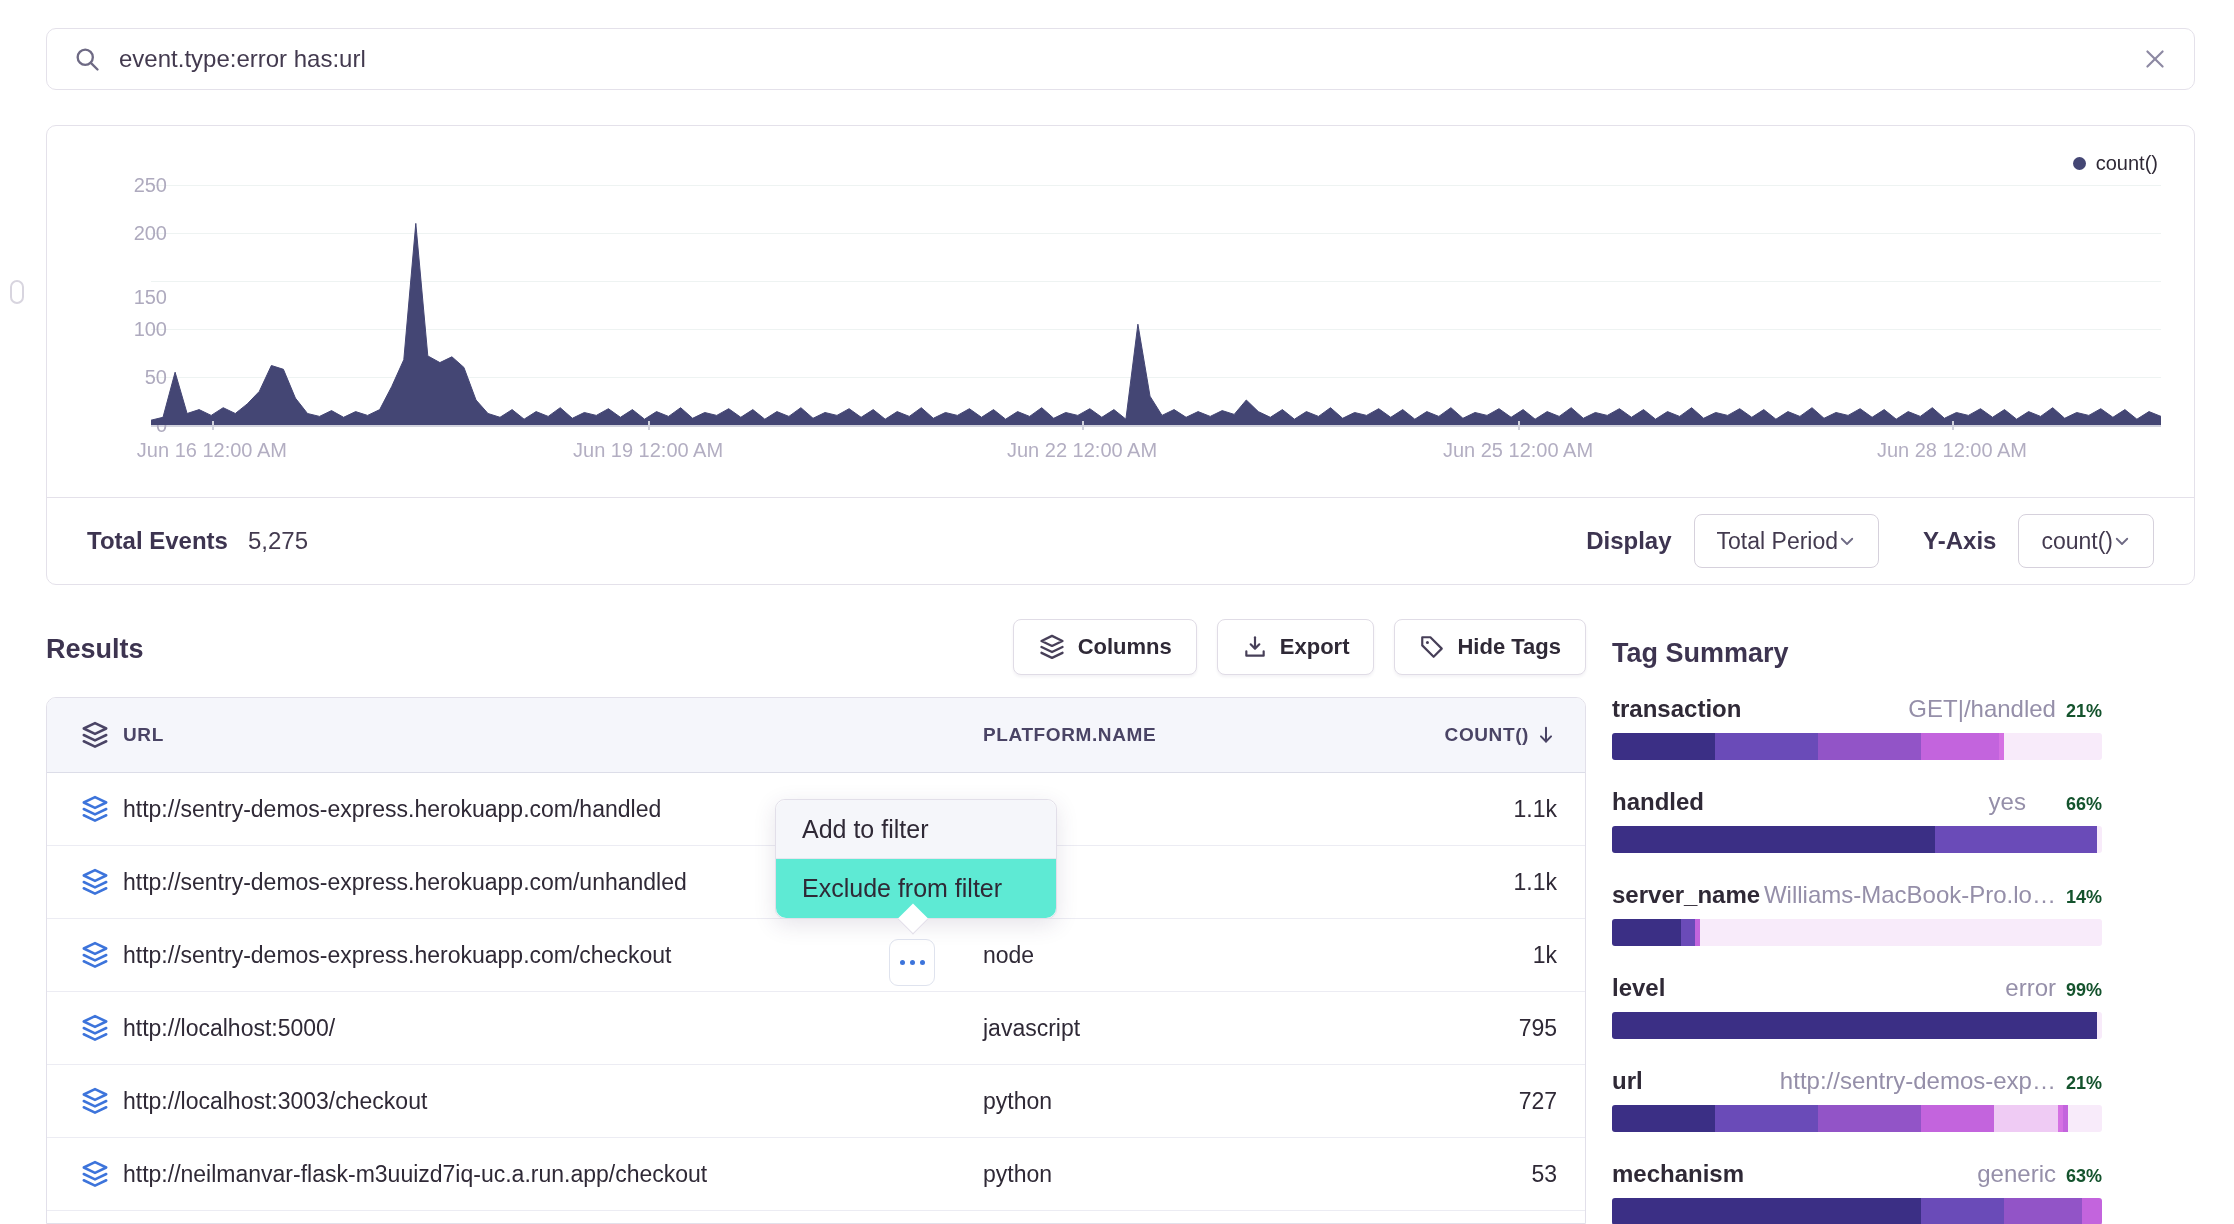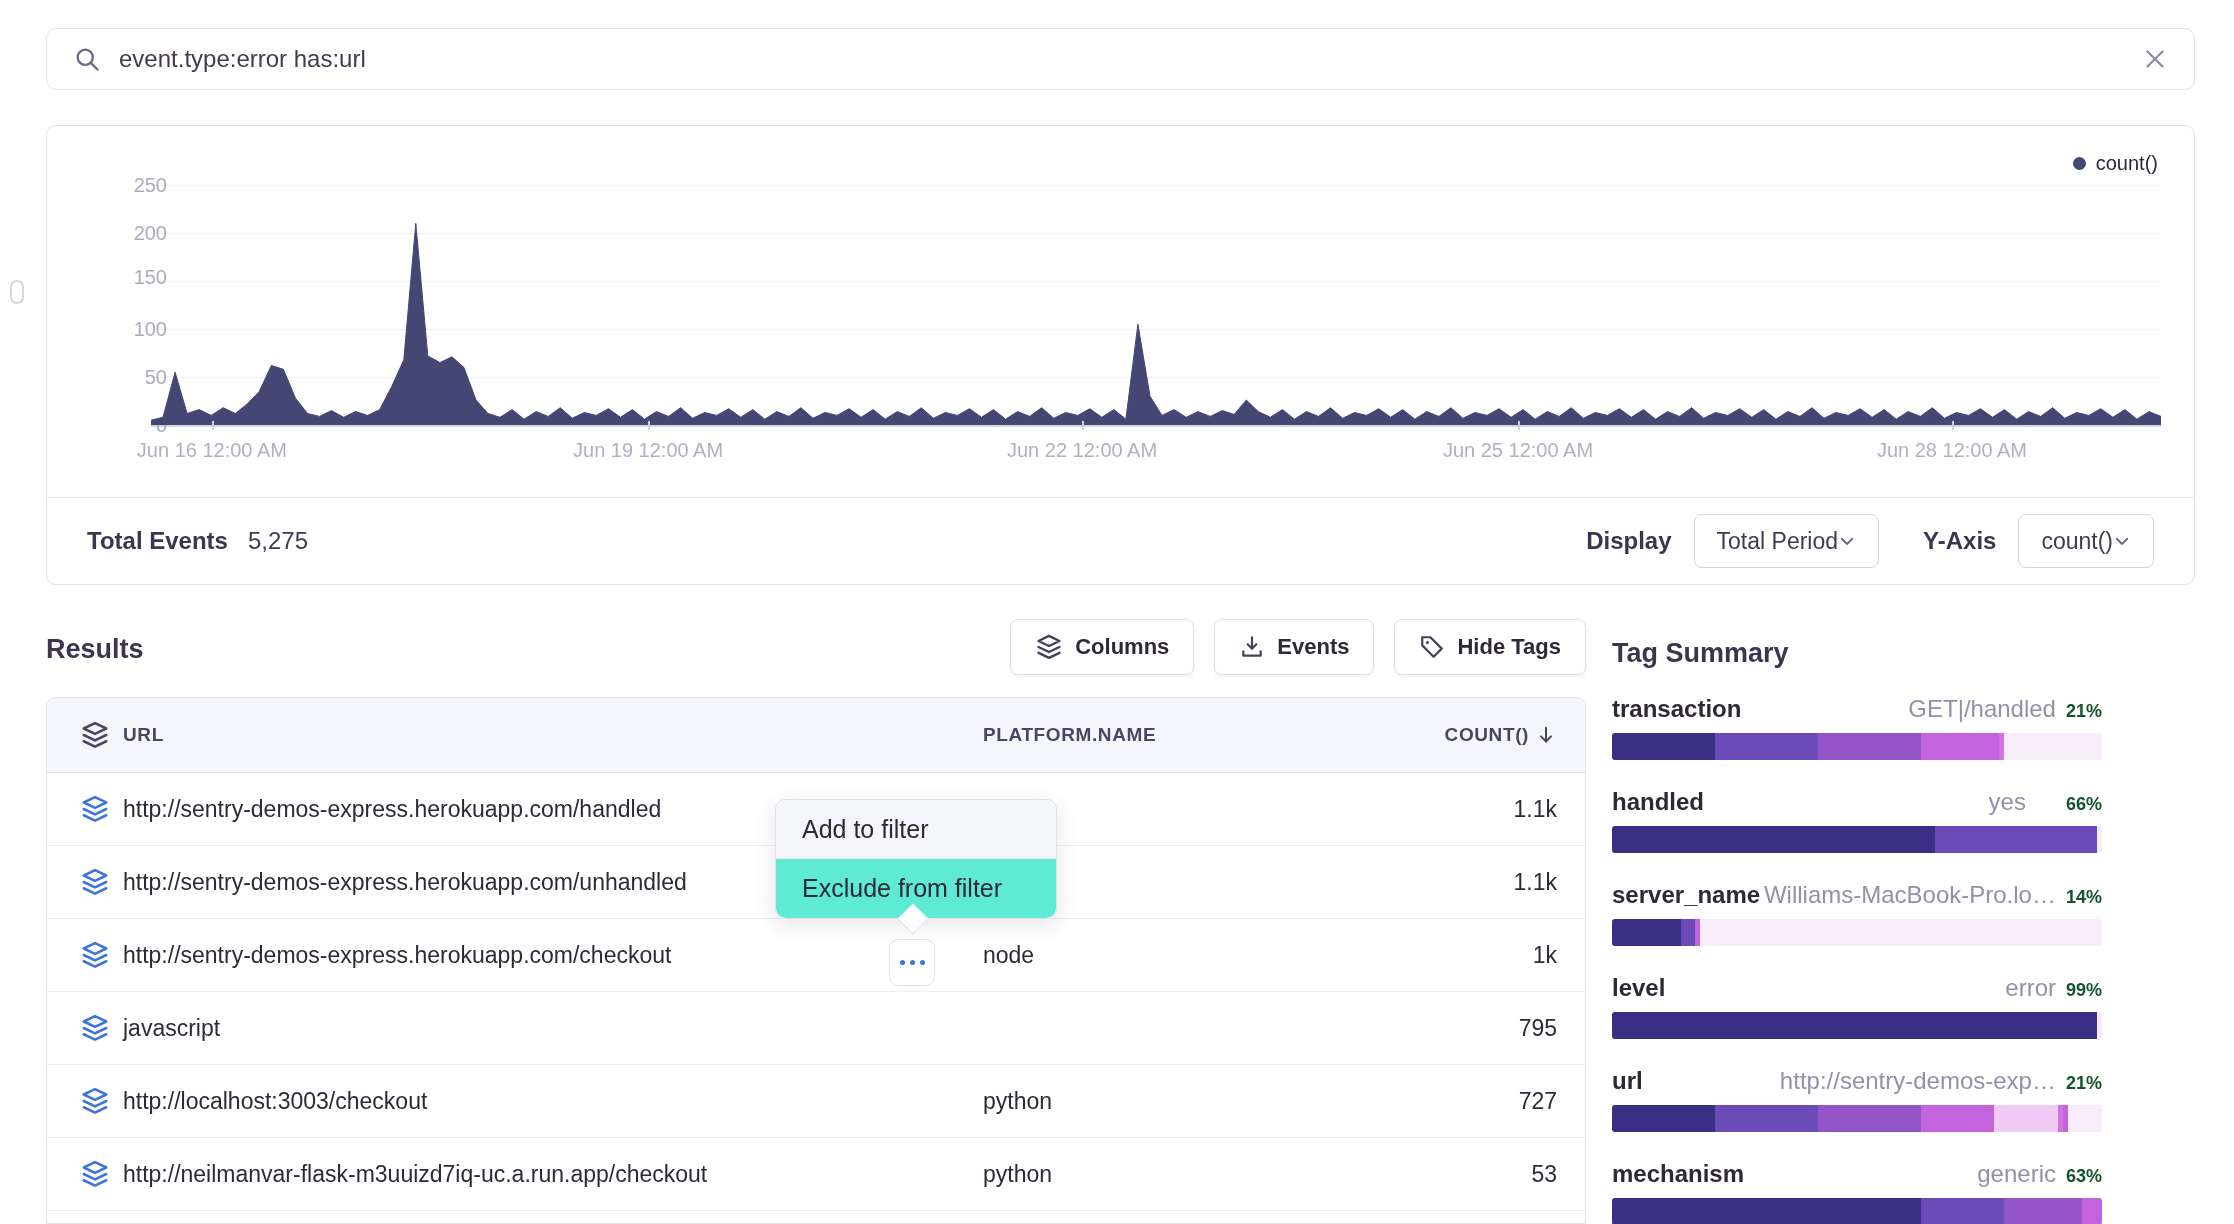--- a/index.html
+++ b/index.html
@@ -121,21 +121,21 @@
   <div class="legend">
     <span class="legend-dot"></span>
     <span>count()</span>
   </div>
   <div>
       <div class="gridline" style="top: 59px;"></div>
       <div class="ylabel" style="top: 48px;">250</div>
       <div class="gridline" style="top: 107px;"></div>
       <div class="ylabel" style="top: 96px;">200</div>
       <div class="gridline" style="top: 155px;"></div>
-      <div class="ylabel" style="top: 140px;">150</div>
+      <div class="ylabel" style="top: 160px;">150</div>
       <div class="gridline" style="top: 203px;"></div>
       <div class="ylabel" style="top: 192px;">100</div>
       <div class="gridline" style="top: 251px;"></div>
       <div class="ylabel" style="top: 240px;">50</div>
       <div class="gridline axisline" style="top: 299px;"></div>
       <div class="ylabel" style="top: 288px;">0</div>
     </div>
   <svg class="chart-svg" viewBox="0 0 2010 270" preserveAspectRatio="none">
     <path fill="#444674" stroke="#444674" stroke-width="1" d="M0,270 L0.0,265.2 L12.0,262.3 L24.1,217.2 L36.1,258.5 L48.1,254.6 L60.2,260.4 L72.2,252.7 L84.3,258.5 L96.3,248.9 L108.3,236.4 L120.4,210.5 L132.4,214.3 L144.4,243.1 L156.5,258.5 L168.5,261.4 L180.5,255.6 L192.6,262.3 L204.6,256.6 L216.6,260.4 L228.7,254.6 L240.7,231.6 L252.8,204.7 L264.8,68.4 L276.8,200.9 L288.9,207.6 L300.9,201.8 L312.9,212.4 L325.0,245.0 L337.0,258.5 L349.0,262.3 L361.1,254.6 L373.1,264.2 L385.1,256.6 L397.2,261.4 L409.2,252.7 L421.3,263.3 L433.3,257.5 L445.3,260.4 L457.4,253.7 L469.4,262.3 L481.4,254.6 L493.5,264.2 L505.5,256.6 L517.5,261.4 L529.6,252.7 L541.6,263.3 L553.7,257.5 L565.7,260.4 L577.7,253.7 L589.8,262.3 L601.8,254.6 L613.8,264.2 L625.9,256.6 L637.9,261.4 L649.9,252.7 L662.0,263.3 L674.0,257.5 L686.0,260.4 L698.1,253.7 L710.1,262.3 L722.2,254.6 L734.2,264.2 L746.2,256.6 L758.3,261.4 L770.3,252.7 L782.3,263.3 L794.4,257.5 L806.4,260.4 L818.4,253.7 L830.5,262.3 L842.5,254.6 L854.6,264.2 L866.6,256.6 L878.6,261.4 L890.7,252.7 L902.7,263.3 L914.7,257.5 L926.8,260.4 L938.8,253.7 L950.8,262.3 L962.9,254.6 L974.9,264.2 L986.9,169.2 L999.0,241.2 L1011.0,260.4 L1023.1,254.6 L1035.1,262.3 L1047.1,256.6 L1059.2,261.4 L1071.2,255.6 L1083.2,259.4 L1095.3,245.0 L1107.3,256.6 L1119.3,262.3 L1131.4,254.6 L1143.4,264.2 L1155.4,256.6 L1167.5,261.4 L1179.5,252.7 L1191.6,263.3 L1203.6,257.5 L1215.6,260.4 L1227.7,253.7 L1239.7,262.3 L1251.7,254.6 L1263.8,264.2 L1275.8,256.6 L1287.8,261.4 L1299.9,252.7 L1311.9,263.3 L1324.0,257.5 L1336.0,260.4 L1348.0,253.7 L1360.1,262.3 L1372.1,254.6 L1384.1,264.2 L1396.2,256.6 L1408.2,261.4 L1420.2,252.7 L1432.3,263.3 L1444.3,257.5 L1456.3,260.4 L1468.4,253.7 L1480.4,262.3 L1492.5,254.6 L1504.5,264.2 L1516.5,256.6 L1528.6,261.4 L1540.6,252.7 L1552.6,263.3 L1564.7,257.5 L1576.7,260.4 L1588.7,253.7 L1600.8,262.3 L1612.8,254.6 L1624.9,264.2 L1636.9,256.6 L1648.9,261.4 L1661.0,252.7 L1673.0,263.3 L1685.0,257.5 L1697.1,260.4 L1709.1,253.7 L1721.1,262.3 L1733.2,254.6 L1745.2,264.2 L1757.2,256.6 L1769.3,261.4 L1781.3,252.7 L1793.4,263.3 L1805.4,257.5 L1817.4,260.4 L1829.5,253.7 L1841.5,262.3 L1853.5,254.6 L1865.6,264.2 L1877.6,256.6 L1889.6,261.4 L1901.7,252.7 L1913.7,263.3 L1925.7,257.5 L1937.8,260.4 L1949.8,253.7 L1961.9,262.3 L1973.9,254.6 L1985.9,264.2 L1998.0,256.6 L2010.0,261.4 L2010,270 Z"></path>
   </svg>
@@ -181,21 +181,21 @@
         <path d="M21 17 L12 21.3 3 17"></path>
     </svg>
     <span>Columns</span>
   </div>
   <div class="btn">
     <svg width="26" height="26" viewBox="0 0 24 24" fill="none" stroke="currentColor" stroke-width="2" stroke-linecap="round" stroke-linejoin="round">
       <path d="M12 3 L12 13"></path>
         <path d="M8 9.5 L12 13.5 16 9.5"></path>
         <path d="M4 16 L4 20 20 20 20 16"></path>
     </svg>
-    <span>Events</span>
+    <span>Export</span>
   </div>
   <div class="btn">
     <svg width="26" height="26" viewBox="0 0 24 24" fill="none" stroke="currentColor" stroke-width="2" stroke-linejoin="round">
       <path d="M3 3 L10.5 3 21 13.5 13.5 21 3 10.5 Z"></path>
         <circle cx="7.8" cy="7.8" r="1.4" fill="currentColor" stroke="none"></circle>
     </svg>
     <span>Hide Tags</span>
   </div>
 </div>
 
@@ -256,20 +256,21 @@
         <div class="c-count">1k</div>
       </div>
       <div class="trow">
         <div class="c-icon">
           <svg width="30" height="30" viewBox="0 0 24 24" fill="none" stroke="currentColor" stroke-width="2" stroke-linejoin="round" stroke-linecap="round">
             <path d="M12 2.5 L21 6.8 12 11.1 3 6.8 Z"></path>
             <path d="M21 12 L12 16.3 3 12"></path>
             <path d="M21 17 L12 21.3 3 17"></path>
           </svg>
         </div>
+        <div class="c-url">http://localhost:5000/</div>
         <div class="c-platform">javascript</div>
         <div class="c-count">795</div>
       </div>
       <div class="trow">
         <div class="c-icon">
           <svg width="30" height="30" viewBox="0 0 24 24" fill="none" stroke="currentColor" stroke-width="2" stroke-linejoin="round" stroke-linecap="round">
             <path d="M12 2.5 L21 6.8 12 11.1 3 6.8 Z"></path>
             <path d="M21 12 L12 16.3 3 12"></path>
             <path d="M21 17 L12 21.3 3 17"></path>
           </svg>

